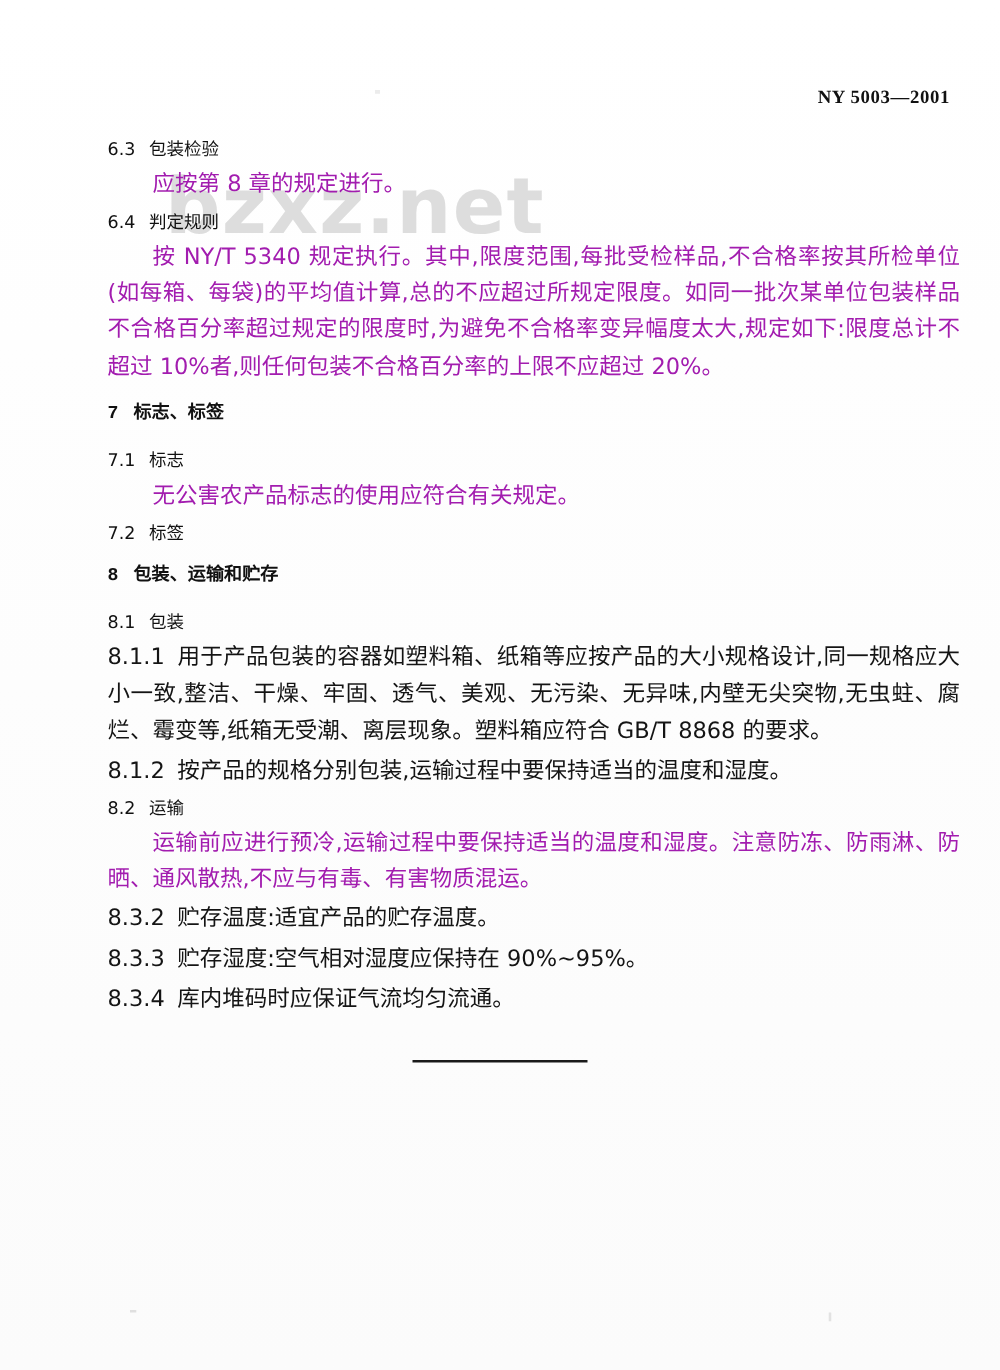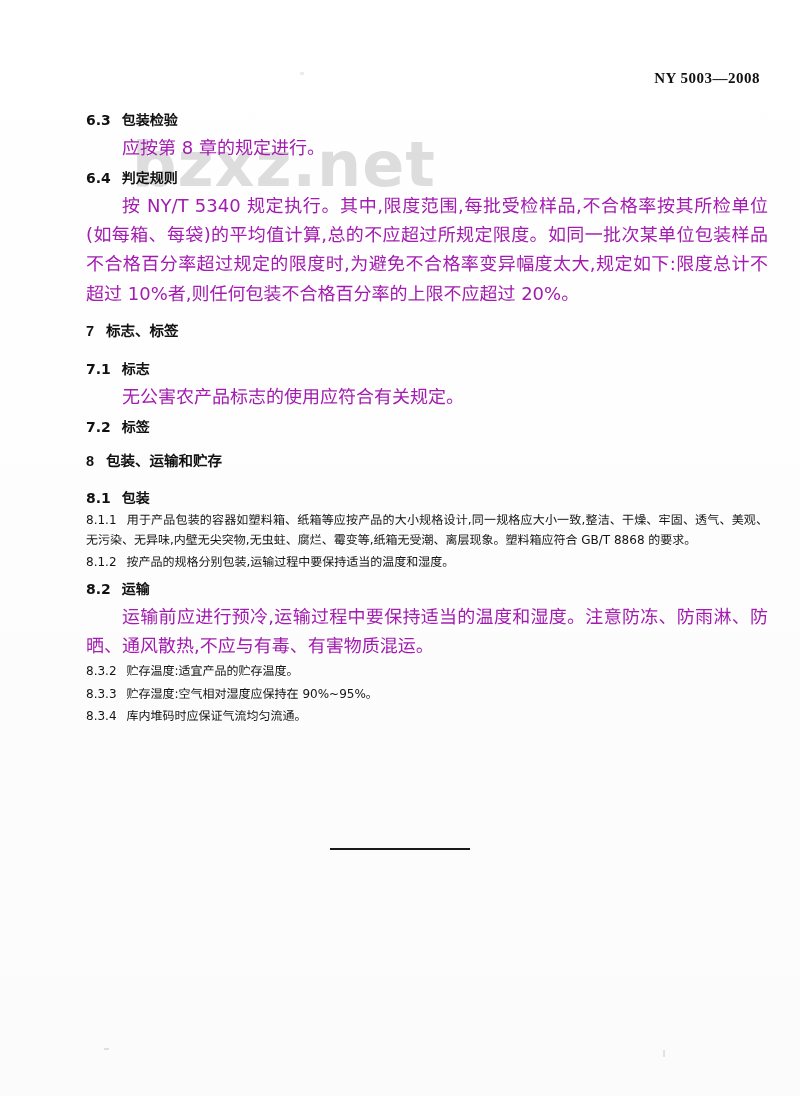--- a/index.html
+++ b/index.html
@@ -58,53 +58,53 @@
   
   .content {
     position: absolute;
     left: 86px;
     top: 104px;
     width: 682px;
     z-index: 2;
   }
 
   .h-sec {
-    font-family: Liberation Sans, sans-serif;
+    font-family: Liberation Mono, monospace;
     font-weight: 700;
     font-size: 14.5px;
     color: #111;
     margin: 0 0 3px 0;
     line-height: 1.5;
   }
   .h-sec .num { display: inline-block; margin-right: 12px; font-weight: 700; }
 
   .h-sub {
     font-family: "DejaVu Sans", sans-serif;
-    font-weight: 700;
+    font-weight: 400;
     font-size: 14px;
     color: #111;
     margin: 6px 0 2px 0;
     line-height: 1.5;
   }
   .h-sub .num { display: inline-block; margin-right: 11px; }
 
   .para {
     font-family: "DejaVu Sans", sans-serif;
     font-size: 18px;
     line-height: 1.62;
     color: #a21caf;
     margin: 0 0 2px 0;
     text-align: justify;
     text-justify: inter-ideograph;
   }
   .para.indent { text-indent: 2em; }
 
   .clause {
     font-family: "DejaVu Sans", sans-serif;
-    font-size: 12px;
+    font-size: 18px;
     line-height: 1.62;
     color: #141414;
     margin: 0 0 3px 0;
     text-align: justify;
     text-justify: inter-ideograph;
   }
   .clause .num {
     font-weight: 400;
     margin-right: 10px;
   }
@@ -140,21 +140,21 @@
 </style>
 </head>
 <body>
 
 <div class="page">
 
   <div class="watermark">bzxz.net</div>
 
   <div class="artifact mid"></div>
 
-  <div class="doc-header">NY 5003—2008</div>
+  <div class="doc-header">NY 5003—2001</div>
 
   <div class="content">
 
     <div class="h-sub">
       <span class="num">6.3</span><span>包装检验</span>
     </div>
     <p class="para indent">应按第 8 章的规定进行。</p>
 
     <div class="h-sub">
       <span class="num">6.4</span><span>判定规则</span>

